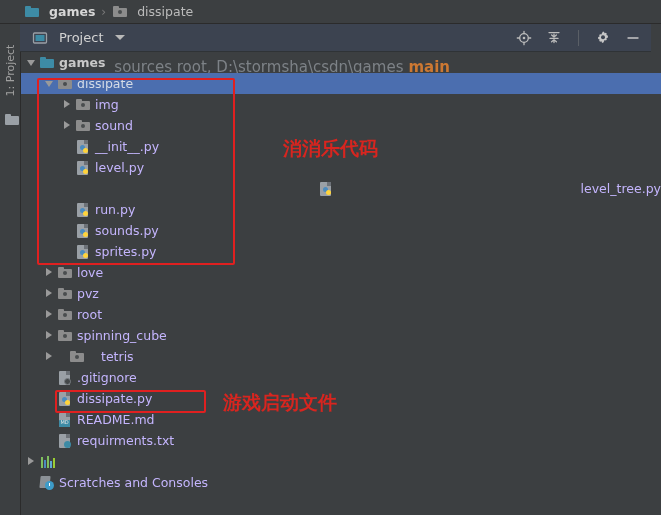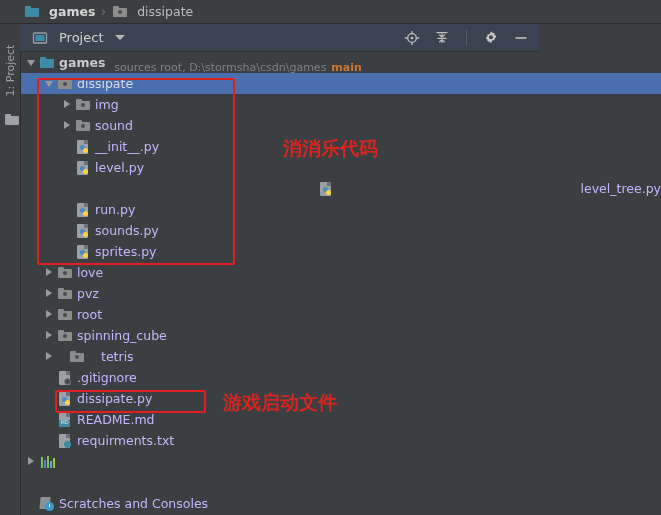--- a/index.html
+++ b/index.html
@@ -33,21 +33,21 @@
   }
   .vtext{
     position:absolute;left:-22px;top:40px;width:64px;
     transform:rotate(-90deg);transform-origin:center center;
     font-size:11px;color:#a0a0a0;white-space:nowrap;text-align:center;
   }
   .strip-folder{position:absolute;left:4px;top:88px;}
 
   
   .panel-toolbar{
-    position:absolute;left:20px;top:24px;width:519px;height:28px;
+    position:absolute;left:20px;top:24px;width:631px;height:28px;
     background:#3c4350;
     display:flex;align-items:center;box-sizing:border-box;
     padding:0 10px 0 10px;
     border-bottom:1px solid #2f3336;
   }
   .panel-title{display:flex;align-items:center;gap:7px;margin-left:2px;}
   .panel-title-text{font-size:13px;color:#d2d2d2;}
   .tri-down{
     width:0;height:0;border-left:5px solid transparent;border-right:5px solid transparent;
     border-top:5px solid #b9b9b9;margin-left:5px;
@@ -62,21 +62,21 @@
     background:#3c3f41;overflow:hidden;
   }
   .row{
     position:relative;height:21px;display:flex;align-items:center;
     white-space:nowrap;box-sizing:border-box;
   }
   .row.sel{background:#4b6eaf;}
   .row .label{font-size:12.5px;color:#c4b5fd;}
   .row.sel .label{color:#d4dbe6;}
   .row .label.bold{font-weight:bold;color:#c8c8c8;}
-  .meta{font-size:11px;color:#7d8287;margin-left:9px;margin-top:9px;}
+  .meta{font-size:15px;color:#7d8287;margin-left:9px;margin-top:9px;}
   .meta .main{color:#cc7832;font-weight:bold;margin-left:5px;}
 
   .arrow{
     width:9px;height:9px;flex:0 0 9px;position:relative;margin-right:3px;
   }
   .arrow.right::before{
     content:"";position:absolute;left:1px;top:0px;
     border-top:4.5px solid transparent;border-bottom:4.5px solid transparent;
     border-left:6px solid #9a9a9a;
   }
@@ -386,21 +386,21 @@
       <div class="row" style="padding-left: 6px;">
         <span class="arrow right"></span>
         <span class="ico f-lib" style="height: 16px; padding-bottom: 2px;">
           <i style="height:11px;background:#7fbf5f"></i>
           <i style="height:8px;background:#4b8bbe"></i>
           <i style="height:12px;background:#7fbf5f"></i>
           <i style="height:7px;background:#5fa8d3"></i>
           <i style="height:10px;background:#9acd32"></i>
         </span>
       </div>
-      <div class="row" style="padding-left: 6px; margin-top: 21px;">
+      <div class="row" style="padding-left: 6px;">
         <span class="arrow blank"></span>
         <span class="ico f-scr">
           <span class="page"></span>
           <span class="clock"></span>
         </span>
         <span class="label">Scratches and Consoles</span>
       </div>
     </div>
 
   <div id="overlays">

